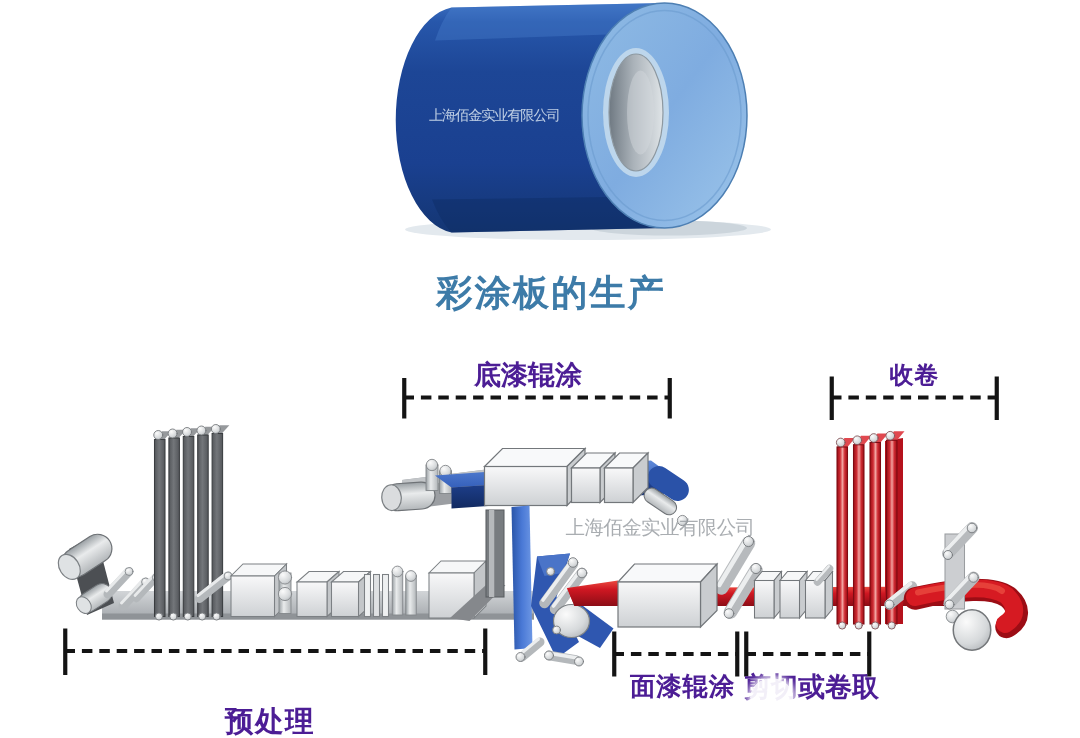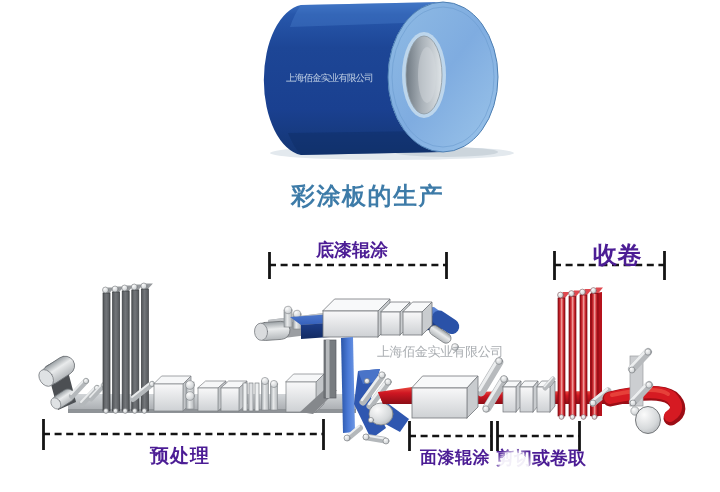--- a/index.html
+++ b/index.html
@@ -5,22 +5,22 @@
   html,body{margin:0;padding:0;}
   body{width:720px;height:492px;background:#ffffff;overflow:hidden;
        font-family:"Liberation Sans","DejaVu Sans",sans-serif;}
   #stage{position:relative;width:720px;height:492px;background:#ffffff;}
   #artwork{position:absolute;left:0;top:0;width:720px;height:492px;}
   .txt{position:absolute;white-space:nowrap;line-height:1;}
   #page-title{left:0;top:184px;width:735px;text-align:center;
       font-size:24px;font-weight:bold;letter-spacing:1.5px;color:#3d7ba8;}
   .stage-label{font-weight:bold;color:#4c1d95;}
   #label-primer{left:316px;top:241px;font-size:18px;}
-  #label-recoil{left:593px;top:243px;font-size:24px;letter-spacing:0.5px;}
-  #label-pretreat{left:150px;top:446px;font-size:19px;letter-spacing:1px;}
+  #label-recoil{left:593px;top:243px;font-size:16px;letter-spacing:0.5px;}
+  #label-pretreat{left:150px;top:472px;font-size:19px;letter-spacing:1px;}
   #label-finish{left:420px;top:449px;font-size:17px;letter-spacing:0.5px;}
   #label-shear{left:496px;top:449px;font-size:18px;letter-spacing:0px;}
   #wm-coil{left:286px;top:73px;width:88px;font-size:9.5px;letter-spacing:-0.8px;
       color:rgba(218,230,242,0.85);}
   #wm-mid{left:377px;top:345px;font-size:13px;letter-spacing:-0.4px;
       color:rgba(150,155,160,0.82);}
   #wm-corner{left:527px;top:446px;font-size:21px;font-weight:bold;letter-spacing:-1.6px;
       color:rgba(246,246,248,0.5);
       -webkit-text-stroke:1px rgba(130,130,133,0.68);
       text-shadow:0 0 1.5px rgba(255,255,255,0.75);}

